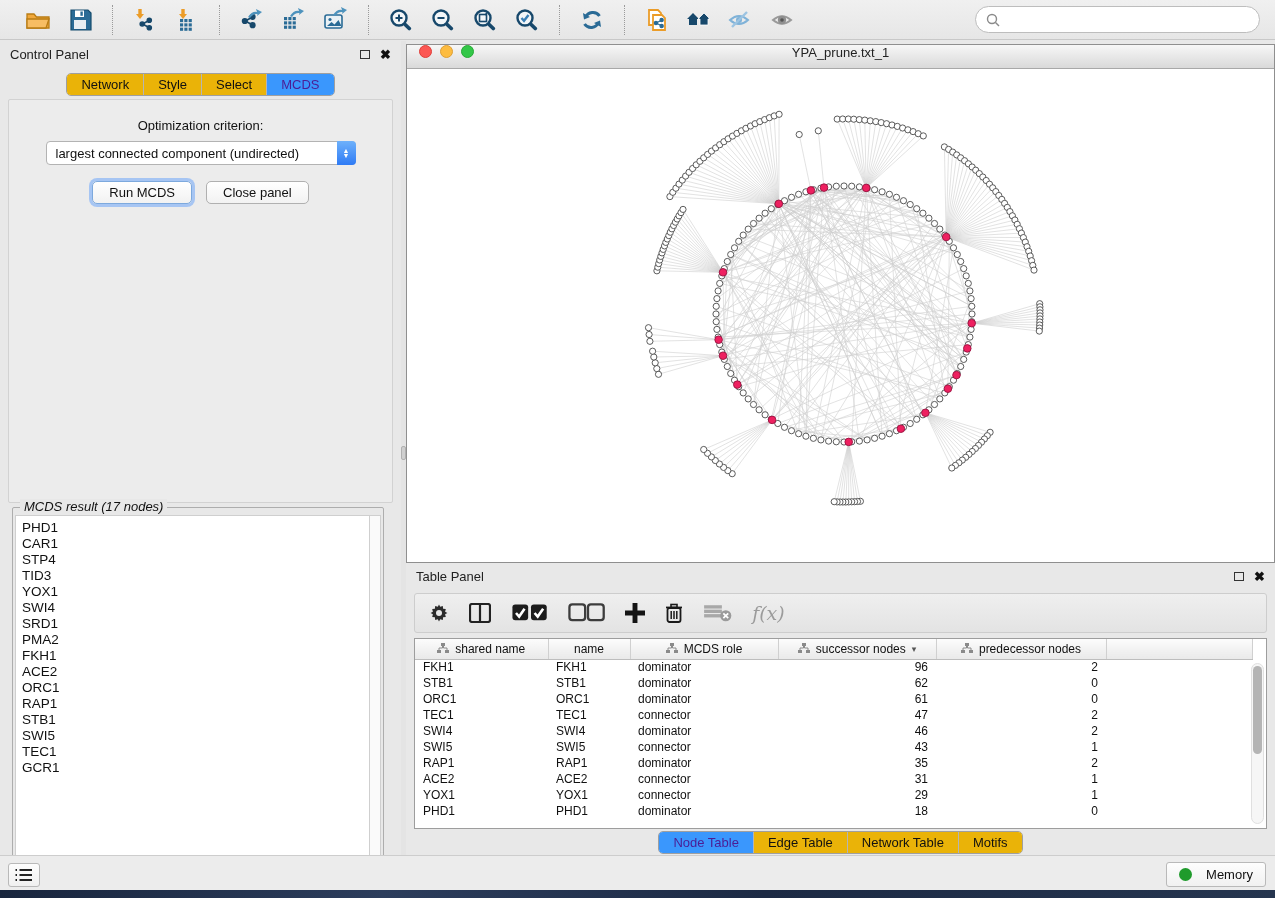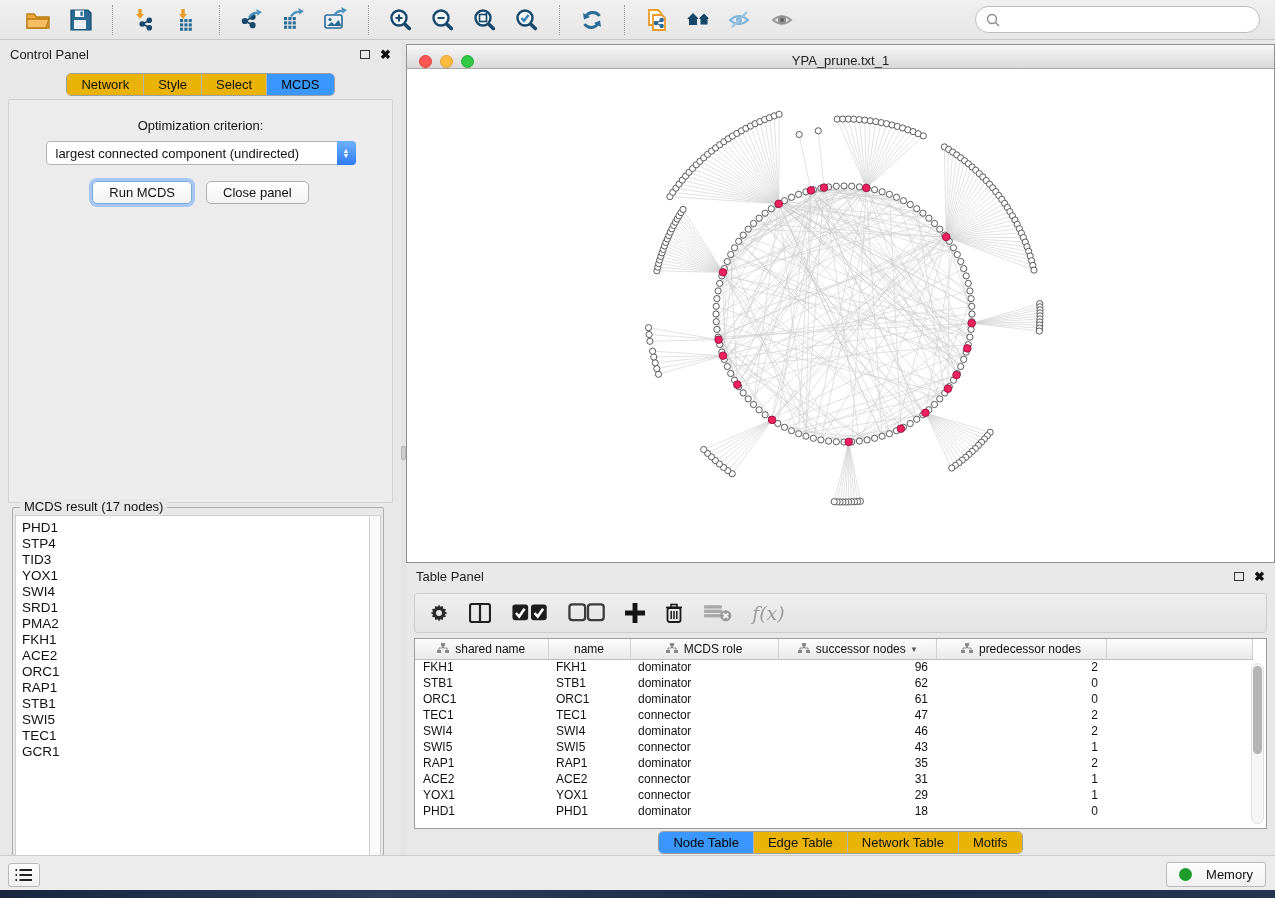--- a/index.html
+++ b/index.html
@@ -26,51 +26,51 @@
   .panel-titlebar { height:26px; display:flex; align-items:center; padding:0 10px; }
   .panel-title { font-size:13px; color:#222; }
   .panel-ctrls { margin-left:auto; display:flex; align-items:center; gap:10px; }
   .float-icon { width:10px; height:9px; border:1.5px solid #333; display:inline-block; }
   .close-icon { font-size:13px; font-weight:bold; color:#111; line-height:1; }
   .tabs-row { display:flex; justify-content:center; margin-top:6px; }
   .seg { display:flex; border:1px solid #9f9f9f; border-radius:5px; overflow:hidden; background:#fff; }
   .seg-tab { padding:3px 14px; font-size:13px; color:#111; background:#eab308;
     border-right:1px solid #b5b5b5; cursor:default; }
   .seg-tab:last-child { border-right:none; }
-  .seg-tab.active { background:#3a97fd; color:#000000; }
+  .seg-tab.active { background:#3a97fd; color:#4c1d95; }
   .cp-content { position:absolute; left:8px; top:58px; width:385px; height:404px;
     background:#ececec; border:1px solid #d2d2d2; border-radius:2px; padding-top:18px; }
   .crit-label { text-align:center; font-size:13px; color:#111; margin-bottom:8px; }
   .select-box { width:310px; height:24px; margin:0 auto; background:#fff;
     border:1px solid #b3b3b3; border-radius:4px; display:flex; align-items:center; position:relative; }
   .select-value { flex:1; font-size:13px; padding-left:9px; color:#111; white-space:nowrap; }
   .select-stepper { width:19px; height:24px; margin-right:-1px; border-radius:0 4px 4px 0;
     background:linear-gradient(#6eb1fb,#2f7bf5); display:flex; flex-direction:column;
     align-items:center; justify-content:center; color:#fff; }
   .select-stepper span { font-size:7px; line-height:5px; }
   .btn-row { display:flex; justify-content:center; gap:14px; margin-top:16px;align-items:flex-end; }
   .mac-btn { background:linear-gradient(#ffffff,#f2f2f2); border:1px solid #b0b0b0;
     border-radius:5px; font-size:13px; padding:3px 16px; color:#111; cursor:default; }
   .mac-btn.focus { box-shadow:0 0 0 3px rgba(110,165,250,.55); border-color:#7da9dd; }
 
   .result-box { position:absolute; left:12px; top:466px; width:372px; height:372px; }
   .result-legend { position:absolute; left:8px; top:-8px; font-size:13px; color:#111;
-    background:#e8e8e8; padding:0 4px; z-index:2; }
+    background:#e8e8e8; padding:0 4px; z-index:2;font-style:italic; }
   .result-frame { position:absolute; inset:0; border:1px solid #adadad; border-radius:2px; }
   .result-list { position:absolute; left:3px; top:8px; right:15px; bottom:3px; background:#fff;
     border:1px solid #cfcfcf; border-right:none; font-size:13.5px; color:#111;
     padding:4px 0 0 6px; line-height:16px; overflow:hidden; }
   .result-scroll { position:absolute; top:8px; right:3px; bottom:3px; width:12px;
     background:#fafafa; border:1px solid #cfcfcf; }
 
   
   .net-window { position:absolute; left:406px; top:44px; width:869px; height:519px;
     background:#fff; border:1px solid #8f8f8f; }
   .net-titlebar { height:24px; background:linear-gradient(#f7f7f7,#d9d9d9);
-    border-bottom:1px solid #a8a8a8; display:flex; align-items:flex-end; position:relative; }
+    border-bottom:1px solid #a8a8a8; display:flex; align-items:flex-start; position:relative; }
   .traffic { display:flex; gap:8px; margin-left:12px; }
   .light { width:13px; height:13px; border-radius:50%; }
   .light.red { background:#fc5753; border:1px solid #df3e39; }
   .light.yellow { background:#fdbc40; border:1px solid #de9f34; }
   .light.green { background:#33c748; border:1px solid #27aa35; }
   .net-title { position:absolute; left:0; right:0; text-align:center; font-size:13px; color:#222; }
   .net-canvas { position:relative; width:867px; height:493px; background:#fff; }
 
   .splitter-v { position:absolute; left:401px; top:41px; width:5px; height:814px; background:#e4e4e4; }
   .splitter-knob { position:absolute; left:0px; top:405px; width:5px; height:14px;
@@ -351,20 +351,21 @@
         <button class="mac-btn focus">Run MCDS</button>
         <button class="mac-btn">Close panel</button>
       </div>
     </div>
 
     <div class="result-box">
       <div class="result-frame"></div>
       <span class="result-legend">MCDS result (17 nodes)</span>
       <div class="result-list" id="mcds-list">
           <div>PHD1</div>
+          <div>CAR1</div>
           <div>STP4</div>
           <div>TID3</div>
           <div>YOX1</div>
           <div>SWI4</div>
           <div>SRD1</div>
           <div>PMA2</div>
           <div>FKH1</div>
           <div>ACE2</div>
           <div>ORC1</div>
           <div>RAP1</div>

